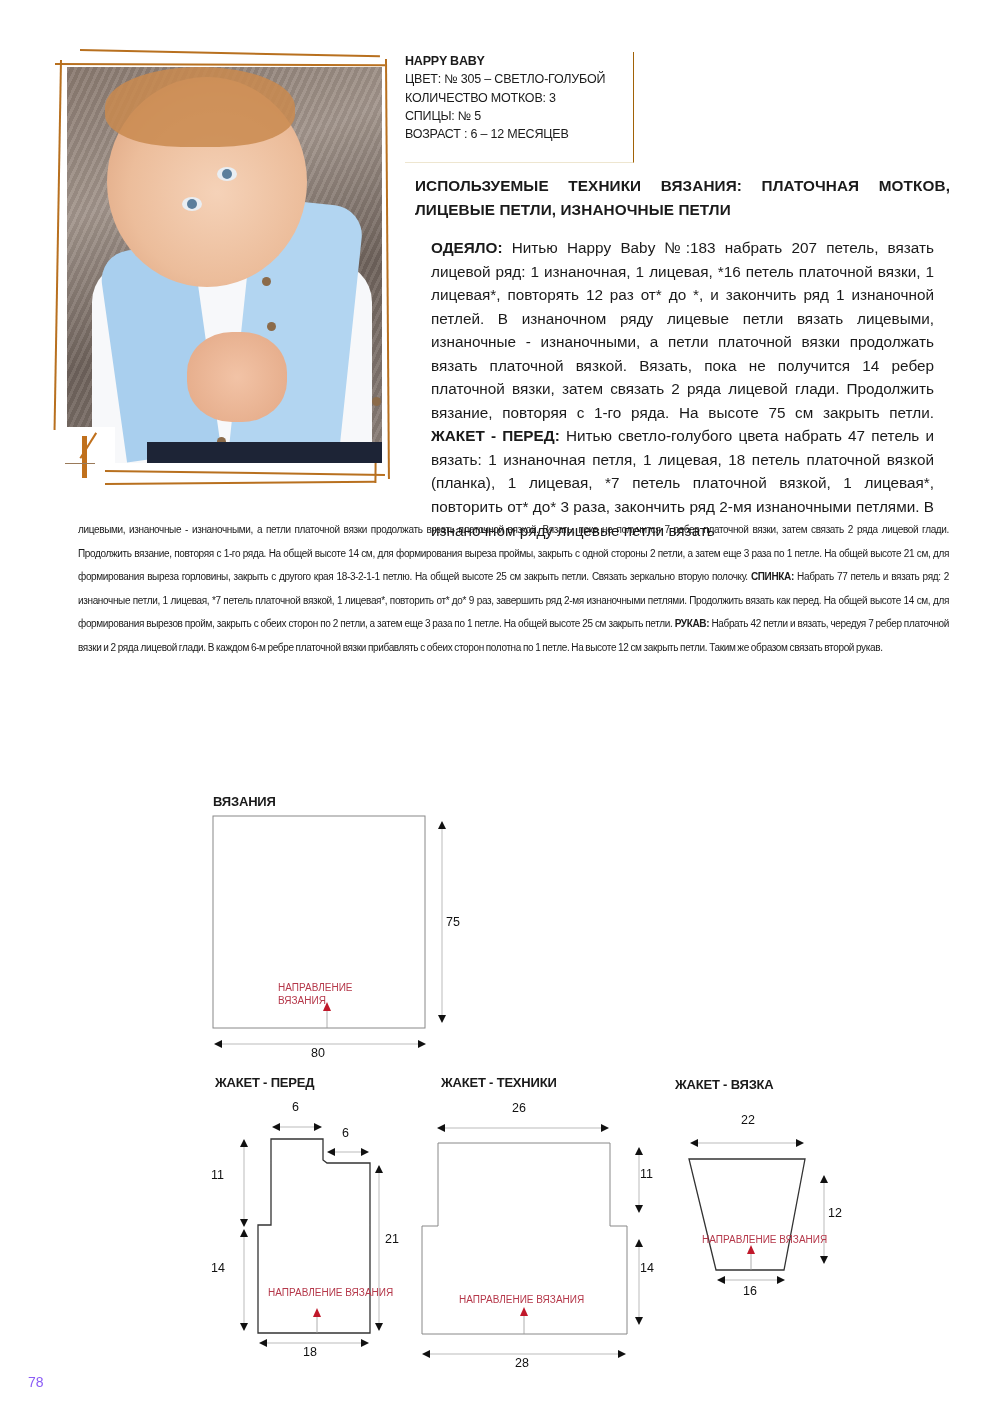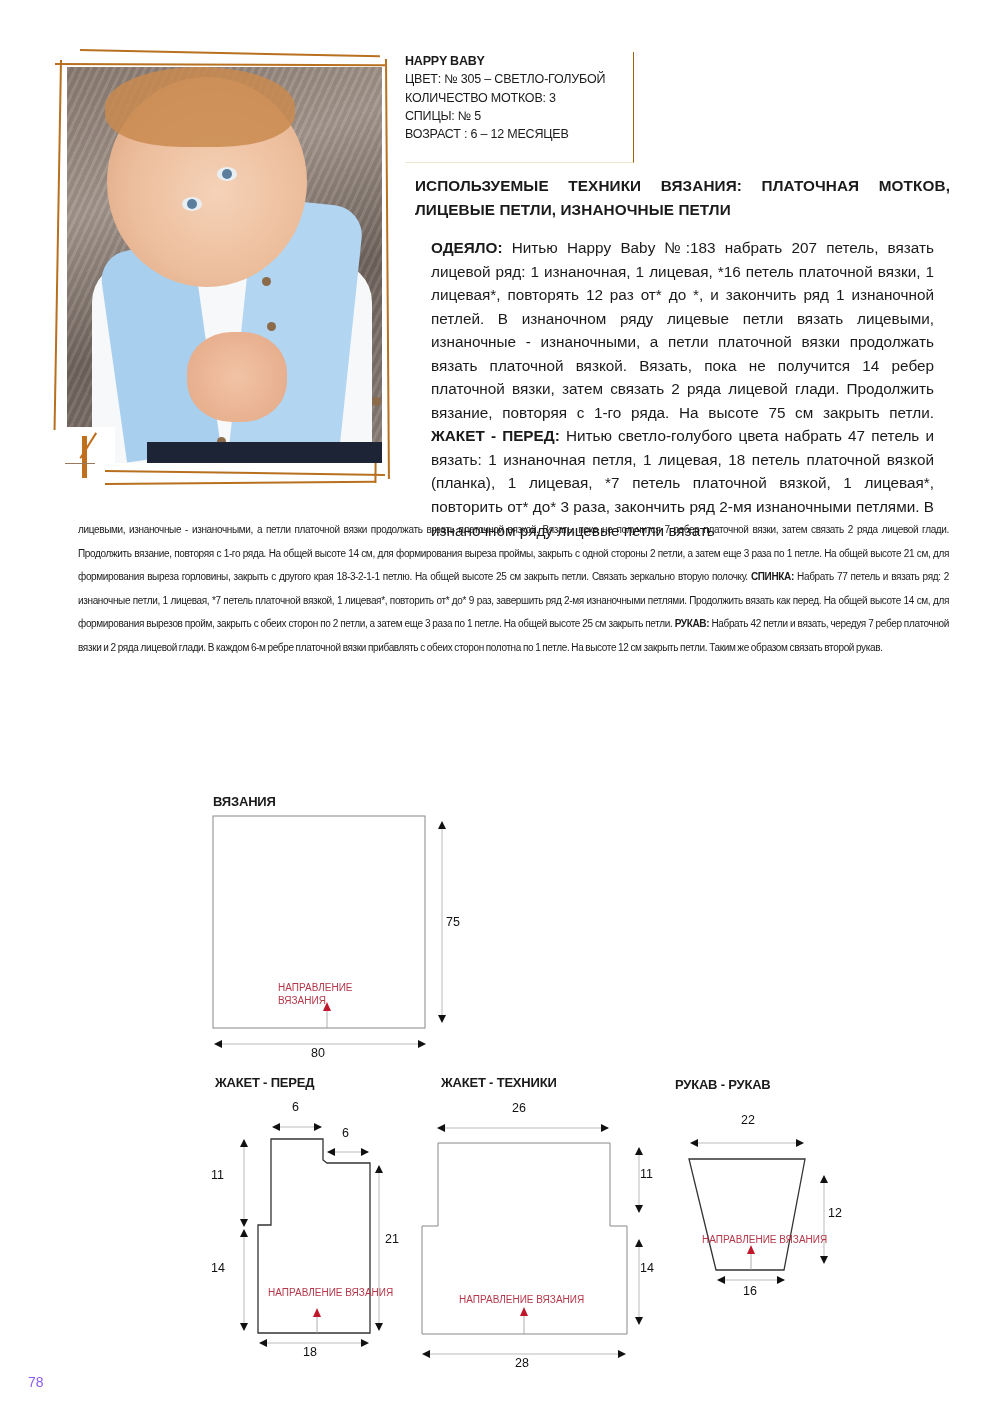--- a/index.html
+++ b/index.html
@@ -111,21 +111,21 @@
   <p><b class="h">ОДЕЯЛО:</b><span> Нитью Happy Baby №:183 набрать 207 петель, вязать лицевой ряд: 1 изнаночная, 1 лицевая, *16 петель платочной вязки, 1 лицевая*, повторять 12 раз от* до *, и закончить ряд 1 изнаночной петлей. В изнаночном ряду лицевые петли вязать лицевыми, изнаночные - изнаночными, а петли платочной вязки продолжать вязать платочной вязкой. Вязать, пока не получится 14 ребер платочной вязки, затем  связать 2 ряда лицевой глади. Продолжить вязание, повторяя с 1-го ряда. На высоте 75 см закрыть петли. </span><b class="h">ЖАКЕТ - ПЕРЕД:</b><span> Нитью светло-голубого цвета набрать 47 петель и вязать: 1 изнаночная петля, 1 лицевая, 18 петель платочной вязкой (планка), 1 лицевая, *7 петель платочной вязкой, 1 лицевая*, повторить от* до* 3 раза, закончить ряд 2-мя изнаночными петлями.  В изнаночном ряду лицевые петли вязать</span></p>
 </div>
 
 <div class="wide-text">
   <p><span>лицевыми, изнаночные - изнаночными, а петли платочной вязки продолжать вязать платочной вязкой. Вязать, пока не получится 7 ребер платочной вязки, затем  связать 2 ряда лицевой глади. Продолжить вязание, повторяя с 1-го ряда. На общей высоте 14 см, для формирования выреза проймы, закрыть с одной стороны 2 петли, а затем еще 3 раза по 1 петле. На общей высоте 21 см, для формирования выреза горловины, закрыть с другого края 18-3-2-1-1 петлю. На общей высоте 25 см закрыть петли. Связать зеркально вторую полочку. </span><b class="h">СПИНКА:</b><span> Набрать 77 петель и вязать ряд: 2 изнаночные петли, 1 лицевая, *7 петель платочной вязкой, 1 лицевая*, повторить от* до* 9 раз, завершить ряд 2-мя изнаночными петлями. Продолжить вязать как перед. На общей высоте 14 см, для формирования вырезов пройм, закрыть с обеих сторон по 2 петли, а затем еще 3 раза по 1 петле. На общей высоте 25 см закрыть петли. </span><b class="h">РУКАВ:</b><span> Набрать 42 петли и вязать, чередуя 7 ребер платочной вязки и 2 ряда лицевой глади. В каждом 6-м ребре платочной вязки прибавлять с обеих сторон полотна по 1 петле. На высоте 12 см закрыть петли. Таким же образом связать второй рукав.</span></p>
 </div>
 
 <div class="diag-title" style="left:213px; top:794px;">ВЯЗАНИЯ</div>
 <div class="diag-title" style="left:215px; top:1075px;">ЖАКЕТ - ПЕРЕД</div>
 <div class="diag-title" style="left:441px; top:1075px;">ЖАКЕТ - ТЕХНИКИ</div>
-<div class="diag-title" style="left:675px; top:1077px;">РУКАВ - РУКАВ</div>
+<div class="diag-title" style="left:675px; top:1077px;">ЖАКЕТ - ВЯЗКА</div>
 
 <svg class="diagram" width="1000" height="1417">
   <defs>
     <marker id="ah" markerWidth="8" markerHeight="8" refX="7" refY="4" orient="auto-start-reverse" markerUnits="userSpaceOnUse">
       <path d="M0,0 L8,4 L0,8 Z" fill="#111"></path>
     </marker>
     <marker id="rh" markerWidth="8" markerHeight="9" refX="4" refY="8" orient="0" markerUnits="userSpaceOnUse">
       <path d="M0,9 L4,0 L8,9 Z" fill="#c0182a"></path>
     </marker>
   </defs>

